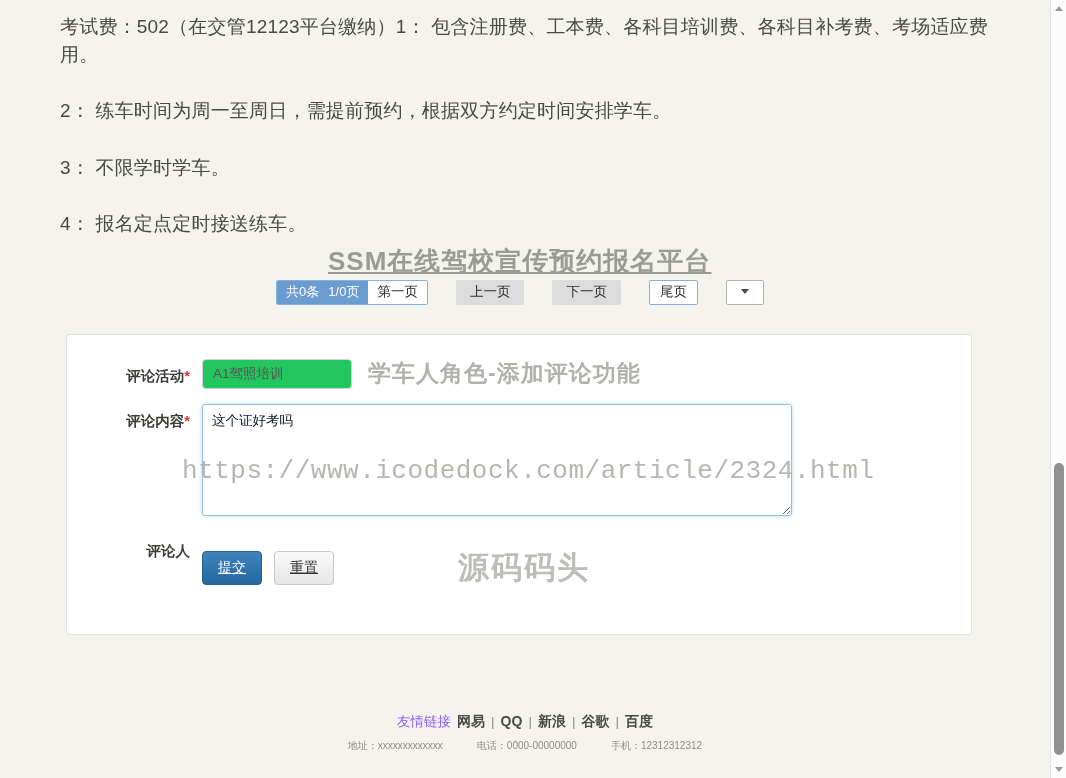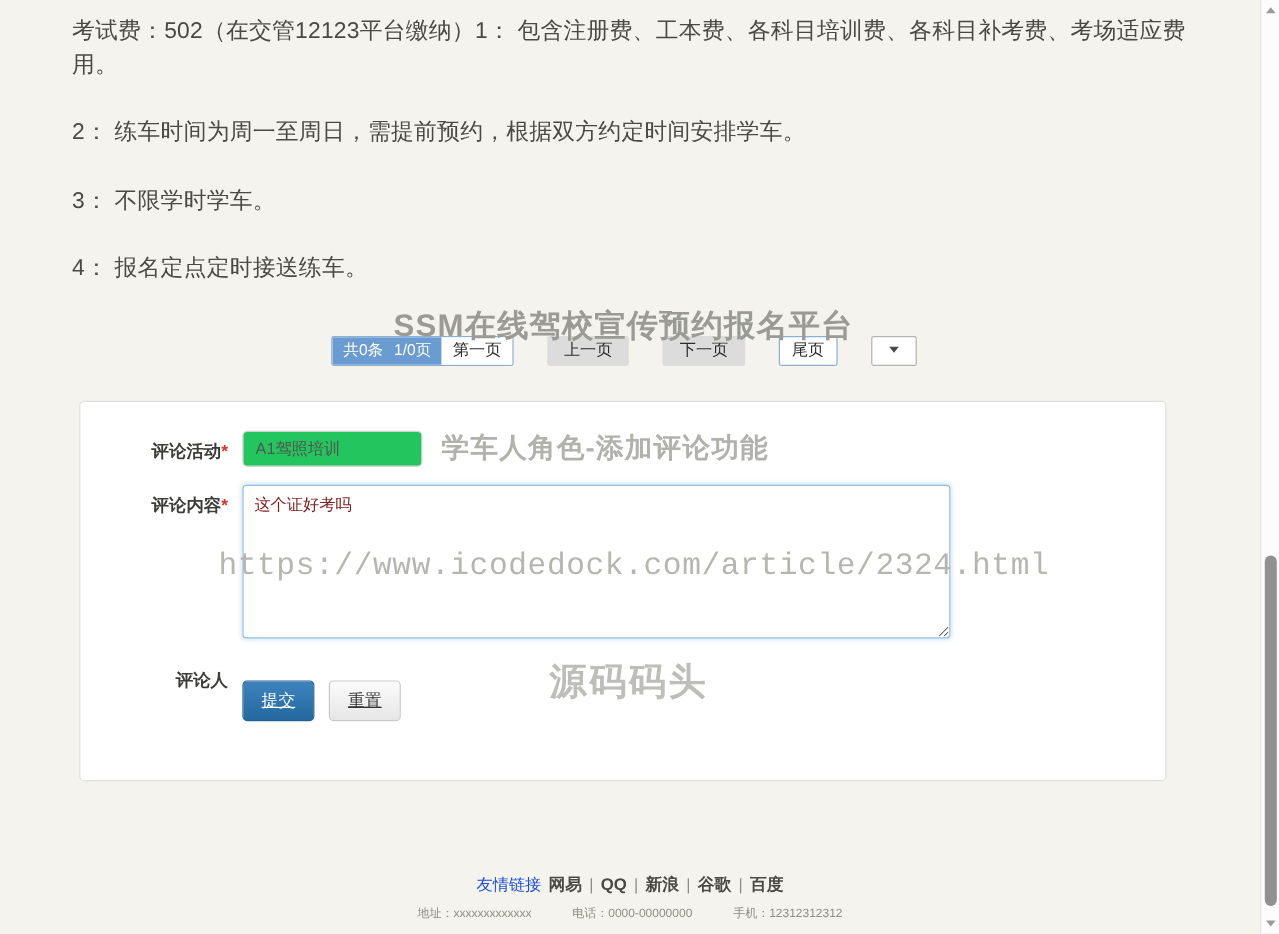--- a/index.html
+++ b/index.html
@@ -169,26 +169,26 @@
     background: #22c55e;
     color: #555550;
     font-size: 13.5px;
     font-family: inherit;
     padding: 0 10px;
     outline: none;
   }
 
   textarea.ta {
     width: 590px;
-    height: 128px;
+    height: 112px;
     box-sizing: border-box;
     border: 1px solid #8fbfe4;
     border-radius: 3px;
     background: transparent;
-    color: #7f1d1d;
+    color: #0f172a;
     font-size: 13.5px;
     font-family: inherit;
     padding: 7px 9px;
     outline: none;
     box-shadow: 0 0 4px rgba(120,175,220,.45);
     resize: both;
     line-height: 1.4;
   }
 
   .btn-row {
@@ -219,25 +219,26 @@
   
   .wm {
     position: absolute;
     color: #b4b4b0;
     pointer-events: none;
     user-select: none;
     white-space: nowrap;
   }
   .wm-title {
     left: 328px;
-    top: 254px;
+    top: 244px;
     font-size: 26px;
     font-weight: 700;
     letter-spacing: 1px;
     color: #9b9b96;
+    text-decoration: underline;
   }
   .wm-role {
     left: 368px;
     top: 358px;
     font-size: 23px;
     font-weight: 700;
     letter-spacing: 1px;
     color: #b2b2ad;
   }
   .wm-url {
@@ -264,21 +265,21 @@
     color: #8d8d84;
     font-size: 13.5px;
     line-height: 1.3;
   }
   .footer .links {
     display: flex;
     justify-content: center;
     align-items: baseline;
     gap: 6px;
   }
-  .footer .links .lbl { color: #1d4ed8; margin-top: 36px; }
+  .footer .links .lbl { color: #8b5cf6; margin-top: 36px; }
   .footer .links a {
     color: #4a4a45;
     text-decoration: none;
     font-weight: 600;
     font-size: 14px;
   }
   .footer .links .sep { color: #8d8d84; }
   .footer .contact {
     margin-top: 9px;
     display: flex;

